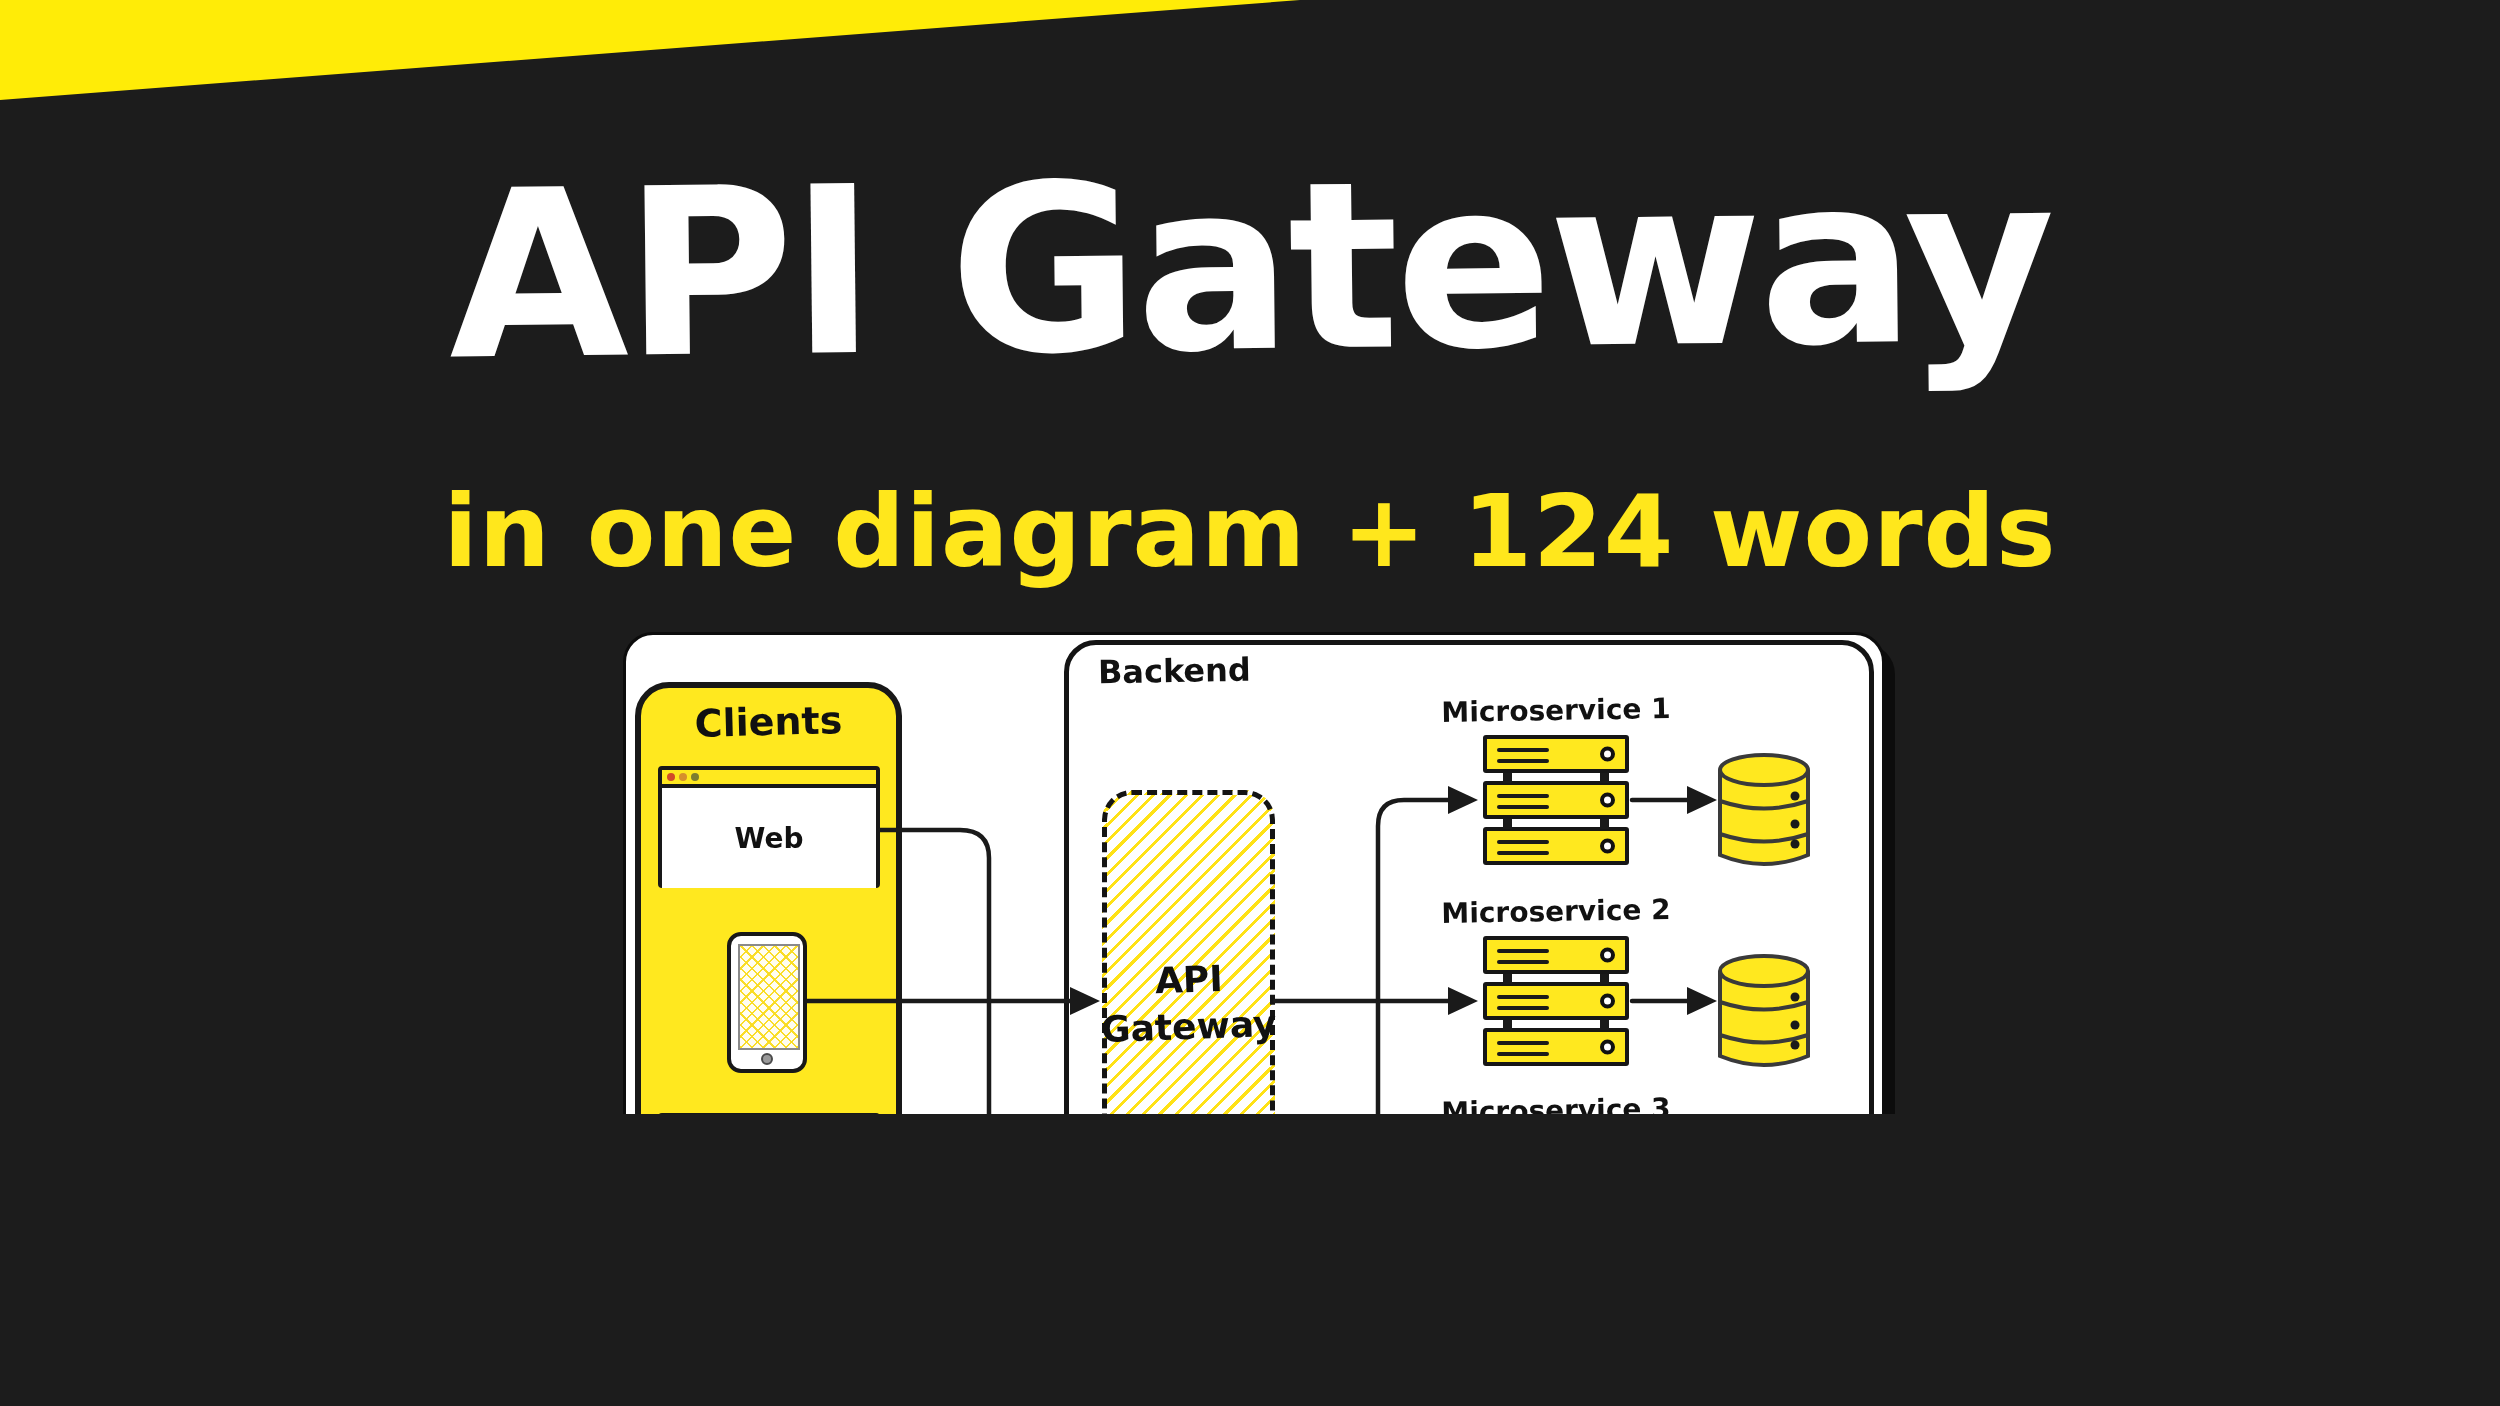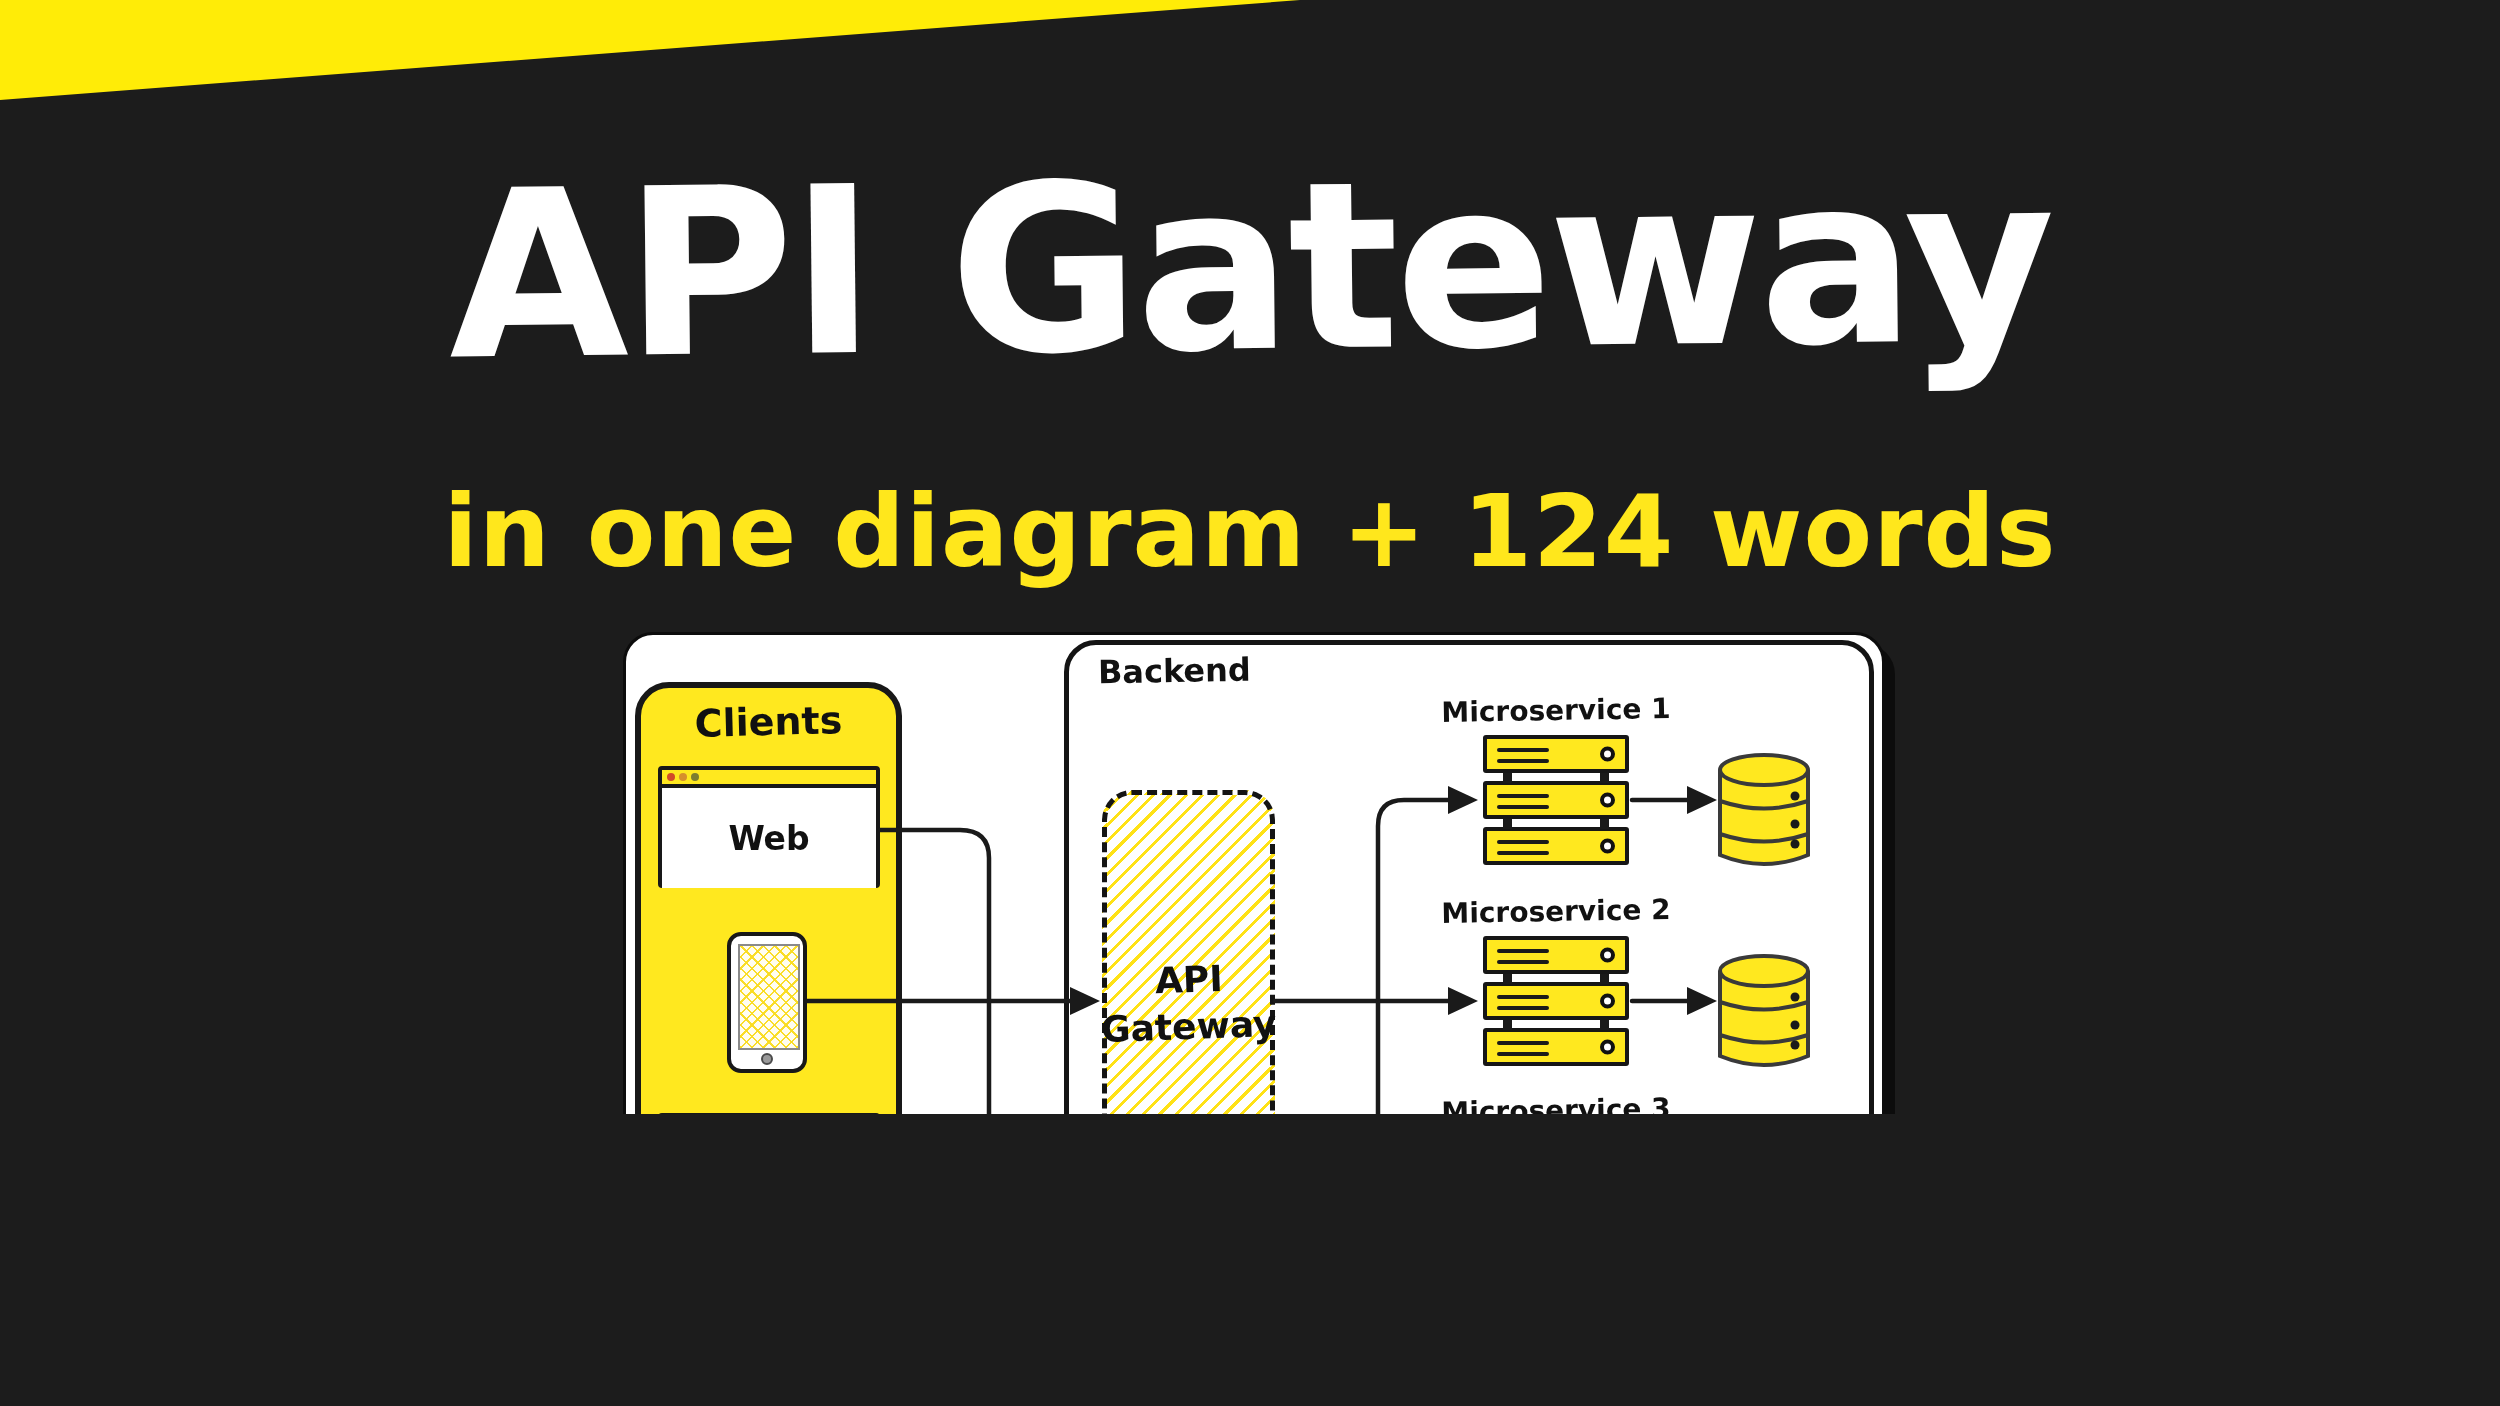--- a/index.html
+++ b/index.html
@@ -28,21 +28,21 @@
   .clients-label{position:absolute;left:635px;top:700px;width:267px;text-align:center;
          font-size:38px;font-weight:bold;color:#111;transform:rotate(-1.5deg);}
 
   
   .browser{position:absolute;width:222px;background:#ffe81f;border:4px solid #181818;
          border-radius:4px;box-sizing:border-box;}
   .browser .bar{height:14px;background:#ffe81f;border-bottom:4px solid #181818;position:relative;}
   .browser .dots{position:absolute;left:5px;top:3px;display:flex;gap:4px;}
   .browser .dot{width:8px;height:8px;border-radius:50%;}
   .browser .body{background:#ffffff;display:flex;align-items:center;justify-content:center;
-         font-size:33px;font-weight:bold;color:#111;}
+         font-size:28px;font-weight:bold;color:#111;}
   .browser.top{left:658px;top:766px;height:122px;}
   .browser.top .body{height:100px;}
   .browser.bottom{left:658px;top:1113px;height:128px;}
   .browser.bottom .body{height:106px;}
 
   
   .phone{position:absolute;left:727px;top:932px;width:80px;height:141px;background:#ffffff;
          border:4px solid #181818;border-radius:14px;box-sizing:border-box;}
   .phone .screen{position:absolute;left:7px;top:8px;width:58px;height:102px;border:2px solid #8a8a8a;
          background-color:#fffdf0;

